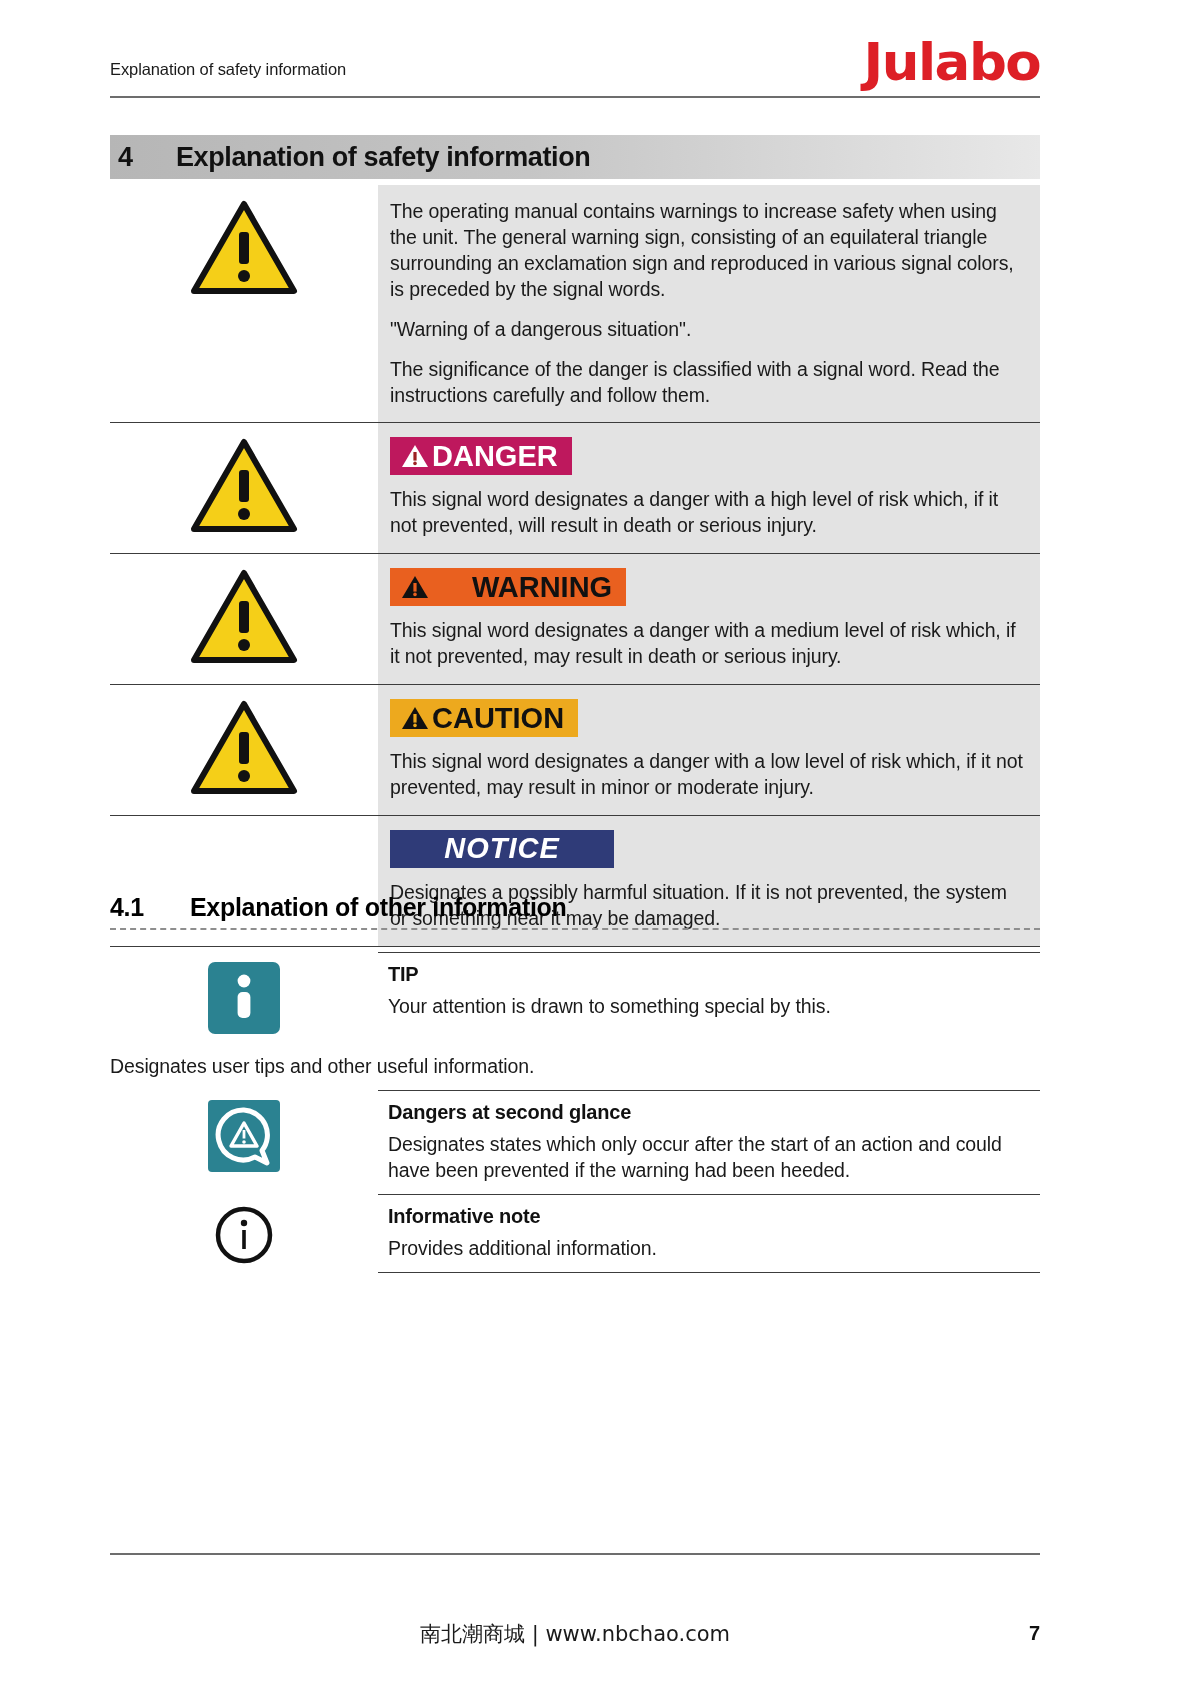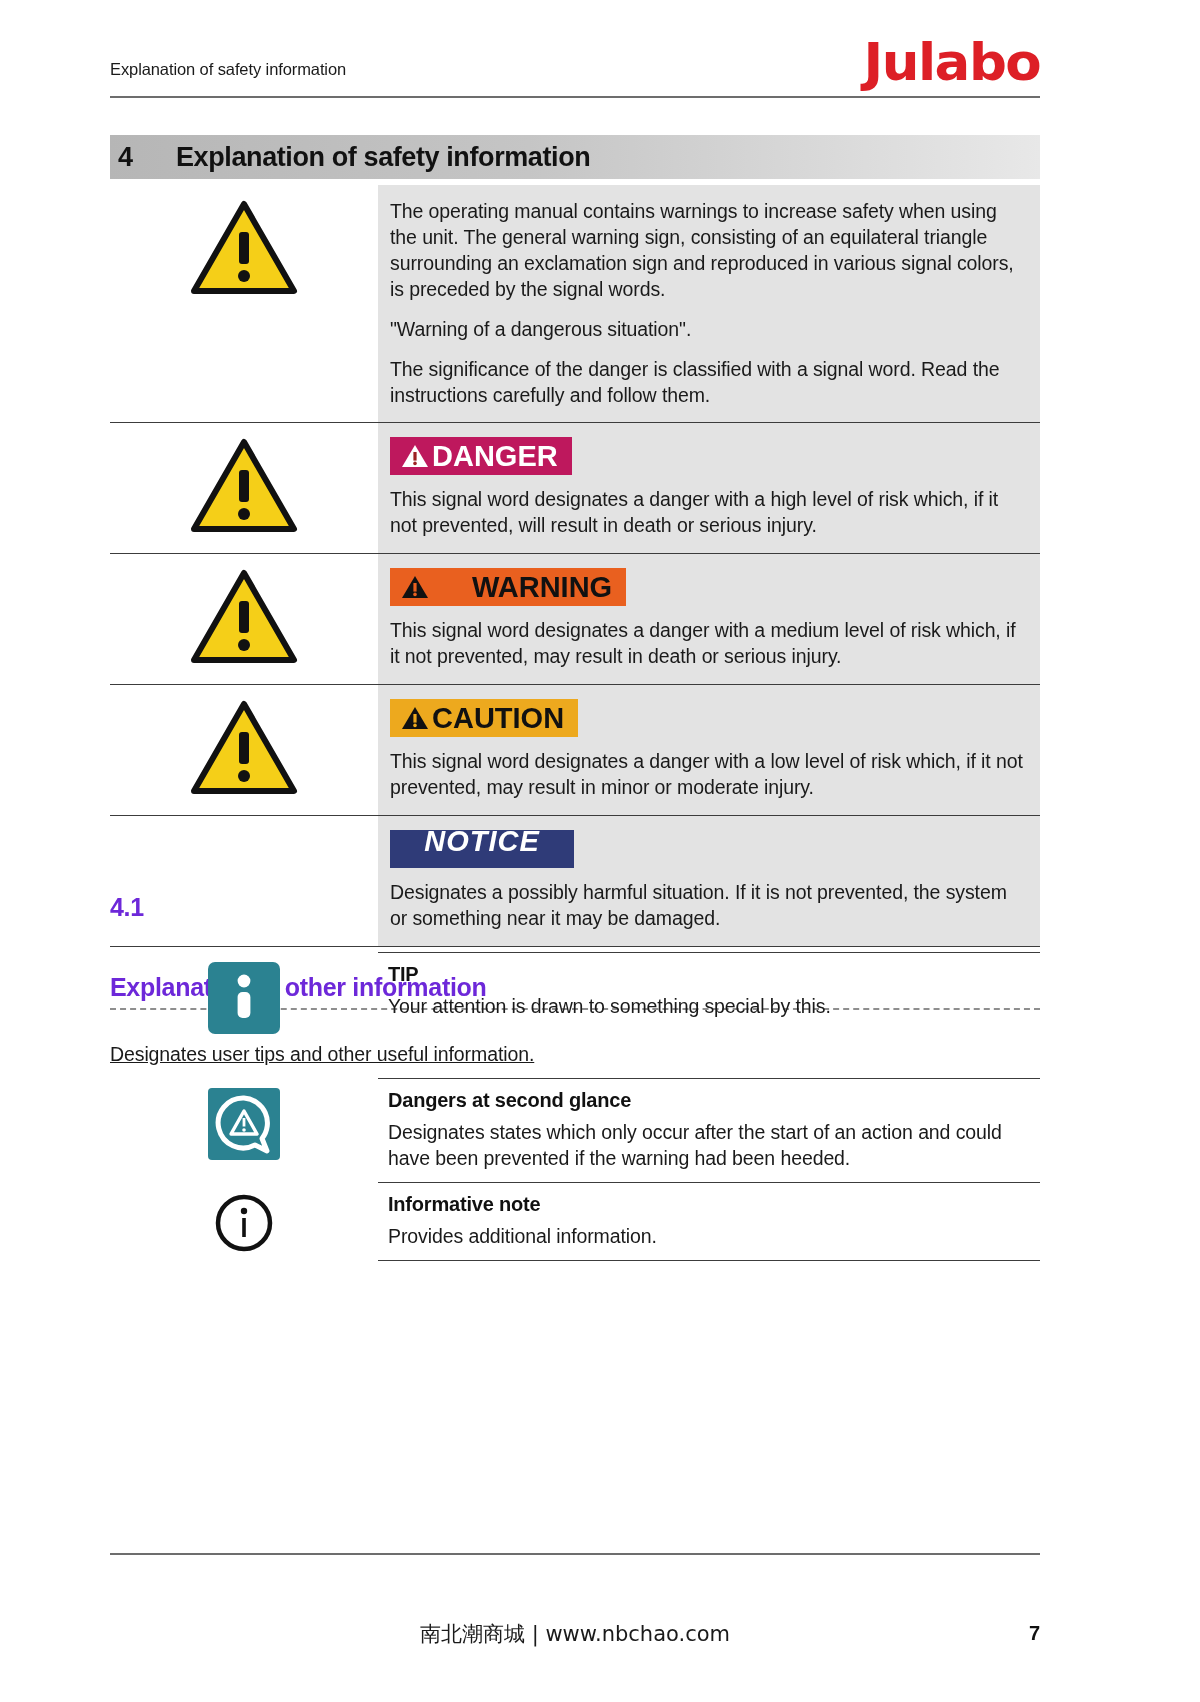--- a/index.html
+++ b/index.html
@@ -138,21 +138,21 @@
     align-items: center;
     justify-content: center;
     height: 38px;
     padding: 0 14px 0 10px;
     margin-bottom: 12px;
     box-sizing: border-box;
   }
   .badge-danger  { background: #be185d; }
   .badge-warning { background: #e9601f; gap: 40px; }
   .badge-caution { background: #eda91e; }
-  .badge-notice  { background: #2f3b78; width: 184px; padding: 12px; align-items: flex-end; }
+  .badge-notice  { background: #2f3b78; width: 224px; padding: 12px; }
 
   .badge-text {
     font-size: 29px;
     font-weight: bold;
     letter-spacing: 0px;
     line-height: 1;
     font-family: "Liberation Sans", sans-serif;
   }
   .badge-danger .badge-text  { color: #ffffff; }
   .badge-warning .badge-text { color: #111111; }
@@ -169,26 +169,25 @@
   
   .subsection {
     position: absolute;
     left: 110px;
     top: 893px;
     width: 930px;
   }
   .sub-head {
     display: flex;
     align-items: baseline;
-    color: #6d28d9;
+    color: #000000;
     font-weight: bold;
     font-size: 25px;
     letter-spacing: -0.3px;
     padding-bottom: 6px;
-    flex-direction: column;
   }
   .sub-num { width: 80px; flex: 0 0 80px; }
   .sub-rule {
     border-top: 2px dashed #8e8e8e;
     width: 100%;
     height: 0;
   }
 
   
   .info-table {
@@ -394,21 +393,21 @@
           <rect x="29.6" y="30" width="12.8" height="26" rx="5" fill="#ffffff"></rect>
         </svg>
       </div>
       <div class="icell-body">
         <p class="i-title">TIP</p>
         <p class="i-text">Your attention is drawn to something special by this.</p>
       </div>
     </div>
 
     <div style="position:relative;">
-      <p class="i-text" style="margin:8px 0 10px 0;text-decoration:underline;">Designates user tips and other useful information.</p>
+      <p class="i-text" style="margin:20px 0 10px 0;">Designates user tips and other useful information.</p>
     </div>
 
     <div class="irow">
       <div class="icell-icon">
         <svg class="tealbox" viewBox="0 0 72 72">
           <rect x="0" y="0" width="72" height="72" rx="4" fill="#2b8291"></rect>
           <path d="M36 10 a25 25 0 1 0 11 47 l12 6 -5 -12.5 A25 25 0 0 0 36 10 Z" fill="none" stroke="#ffffff" stroke-width="5" stroke-linejoin="round"></path>
           <path d="M36 23 L49 46 L23 46 Z" fill="none" stroke="#ffffff" stroke-width="3.4" stroke-linejoin="round"></path>
           <rect x="34.6" y="30" width="2.8" height="8.5" fill="#ffffff"></rect>
           <circle cx="36" cy="42" r="1.8" fill="#ffffff"></circle>

